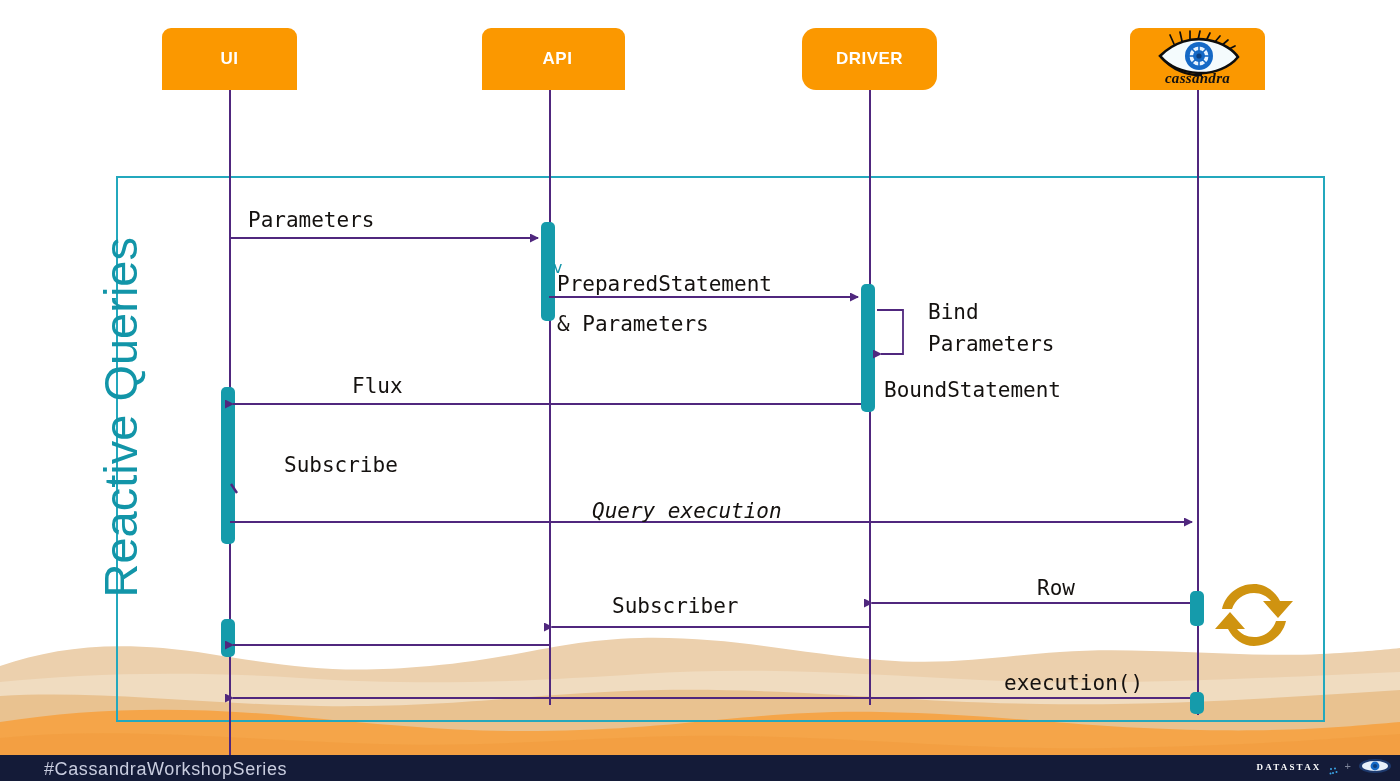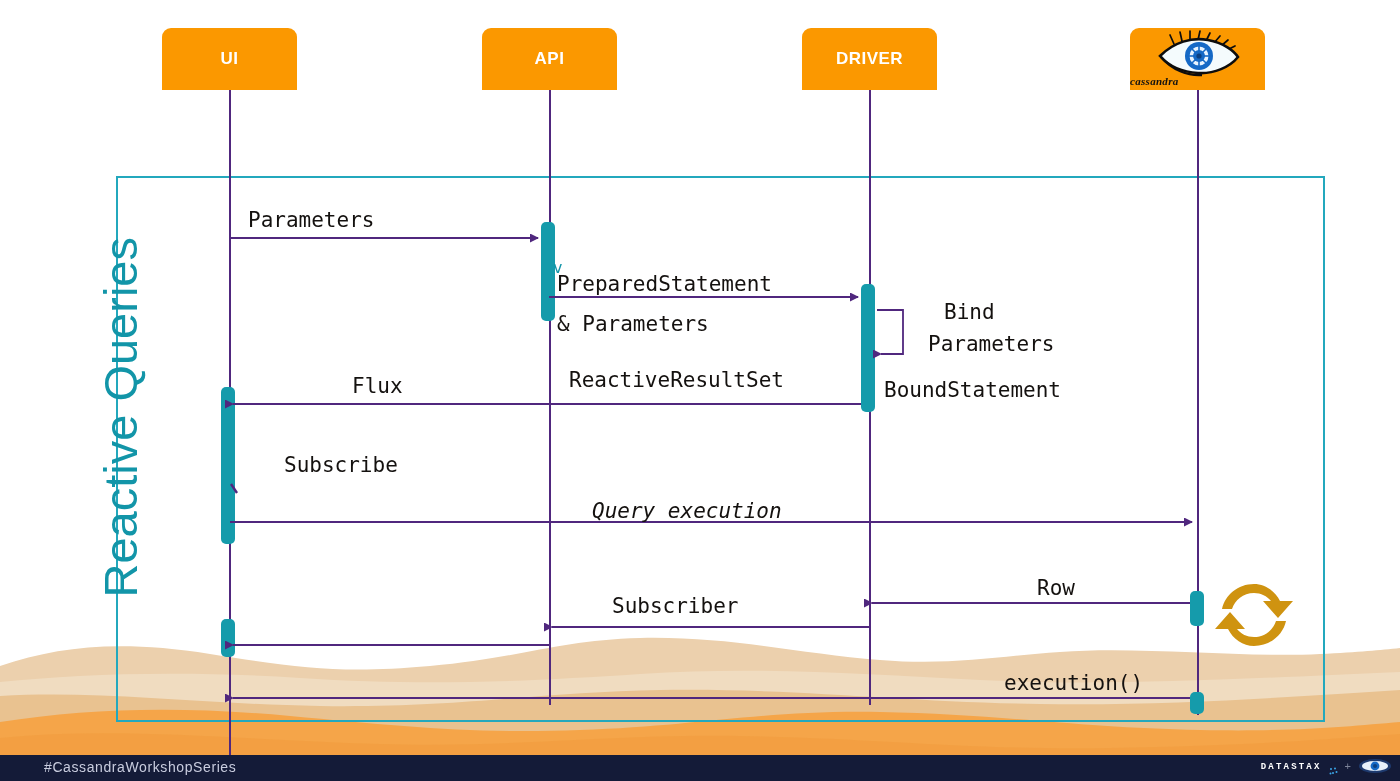--- a/index.html
+++ b/index.html
@@ -10,27 +10,27 @@
   }
   #slide{position:absolute;left:0;top:0;width:1400px;height:781px;background:#ffffff;overflow:hidden;}
 
   
   #desert{position:absolute;left:0;top:630px;width:1400px;height:125px;}
   #desert svg{display:block;}
 
   
   #footer{position:absolute;left:0;top:755px;width:1400px;height:26px;background:#141b38;}
   #footer-hashtag{
-    position:absolute;left:44px;top:4px;font-size:14px;letter-spacing:0.6px;
+    position:absolute;left:44px;top:4px;font-size:18px;letter-spacing:0.6px;
     color:#c9cddf;font-family:"Liberation Sans",sans-serif;white-space:nowrap;
   }
   #footer-logos{position:absolute;right:8px;top:3px;display:flex;align-items:center;gap:7px;}
   .ds-word{
     color:#ffffff;font-size:9px;letter-spacing:2.2px;font-weight:bold;
-    font-family:Liberation Mono, monospace;
+    font-family:Liberation Serif, serif;
   }
   .ds-dots{width:9px;height:9px;position:relative;}
   .plus-sign{color:#7d8499;font-size:11px;line-height:1;}
   .ac-logo{display:flex;align-items:center;gap:3px;}
 
   
   #side-title{
     position:absolute;left:-60px;top:390px;width:360px;text-align:center;
     transform:rotate(-90deg);transform-origin:center center;
     color:#1295a8;font-size:47px;font-family:"Liberation Sans",sans-serif;
@@ -50,23 +50,23 @@
     display:flex;align-items:center;justify-content:center;
   }
   .actor-label{
     color:#ffffff;font-size:17px;font-weight:bold;
     font-family:"Liberation Sans",sans-serif;letter-spacing:.5px;
   }
   
   #box-cassandra{display:block;}
   #cass-logo{position:absolute;left:0;top:2px;width:135px;height:58px;}
   #cass-word{
-    position:absolute;left:0;bottom:3px;width:135px;
+    position:absolute;left:0;bottom:3px;width:135px;text-align:center;
     font-family:"Liberation Serif",serif;font-style:italic;font-weight:bold;
-    font-size:11px;color:#111111;letter-spacing:.3px;
+    font-size:15px;color:#111111;letter-spacing:.3px;
   }
 
   
   .lifeline{position:absolute;width:2px;background:#50277e;}
 
   
   .activation{
     position:absolute;width:14px;background:#159bab;border-radius:5px;
     box-shadow:0 0 0 0 transparent;
   }
@@ -152,47 +152,46 @@
     <line x1="549" y1="645" x2="233" y2="645" stroke="#50277e" stroke-width="1.8" marker-end="url(#ahl)"></line>
 
     <line x1="1190" y1="698" x2="233" y2="698" stroke="#50277e" stroke-width="1.8" marker-end="url(#ahl)"></line>
   </svg>
 
   <div id="v-marker">v</div>
 
   <div class="msg" style="left:248px;top:208px;">Parameters</div>
   <div class="msg" style="left:557px;top:272px;">PreparedStatement</div>
   <div class="msg" style="left:557px;top:312px;">&amp; Parameters</div>
-  <div class="msg" style="left:928px;top:300px;margin-left:16px;">Bind</div>
+  <div class="msg" style="left:928px;top:300px;">Bind</div>
   <div class="msg" style="left:928px;top:332px;">Parameters</div>
   <div class="msg" style="left:884px;top:378px;">BoundStatement</div>
-  <div class="msg" style="left:569px;top:368px;">ReactiveResultSet</div>
   <div class="msg" style="left:352px;top:374px;">Flux</div>
   <div class="msg" style="left:284px;top:453px;text-align:right;">Subscribe</div>
   <div class="msg italic" style="left:592px;top:499px;">Query execution</div>
   <div class="msg" style="left:1010px;top:576px;margin-left:27px;">Row</div>
   <div class="msg" style="left:612px;top:594px;">Subscriber</div>
   <div class="msg" style="left:1004px;top:671px;">execution()</div>
 
   <div id="loop-icon">
     <svg width="88" height="74" viewBox="0 0 88 74" xmlns="http://www.w3.org/2000/svg">
       <g fill="#cf9310">
         <path d="M44,6 C28,6 15,17 12,31 L22,31 C25,22 33,15 44,15 C51,15 57,18 61,23 L53,23 L68,40 L83,23 L70,23 C65,13 55,6 44,6 Z"></path>
         <path d="M44,68 C60,68 73,57 76,43 L66,43 C63,52 55,59 44,59 C37,59 31,56 27,51 L35,51 L20,34 L5,51 L18,51 C23,61 33,68 44,68 Z"></path>
       </g>
     </svg>
   </div>
 
   <div class="actor-box" style="left:162px;">
     <span class="actor-label">UI</span>
   </div>
-  <div class="actor-box" style="left:482px;">
+  <div class="actor-box" style="left:482px;padding-left:8px;">
     <span class="actor-label">API</span>
   </div>
-  <div class="actor-box" style="left:802px;">
+  <div class="actor-box" style="left:802px;border-radius:14px;">
     <span class="actor-label">DRIVER</span>
   </div>
   <div class="actor-box" id="box-cassandra" style="left:1130px;">
     <div id="cass-logo">
       <svg width="135" height="58" viewBox="0 0 135 58" xmlns="http://www.w3.org/2000/svg">
 
         <g stroke="#0d0d0d" stroke-width="1.7" stroke-linecap="round" fill="none">
           <path d="M44,14 L40,5"></path>
             <path d="M52,11 L50,2"></path>
             <path d="M60,10 L60,1"></path>

